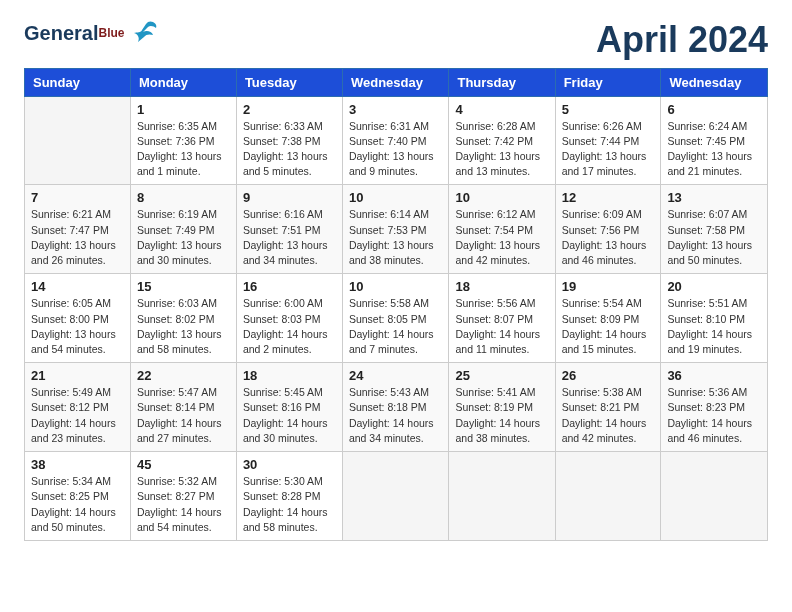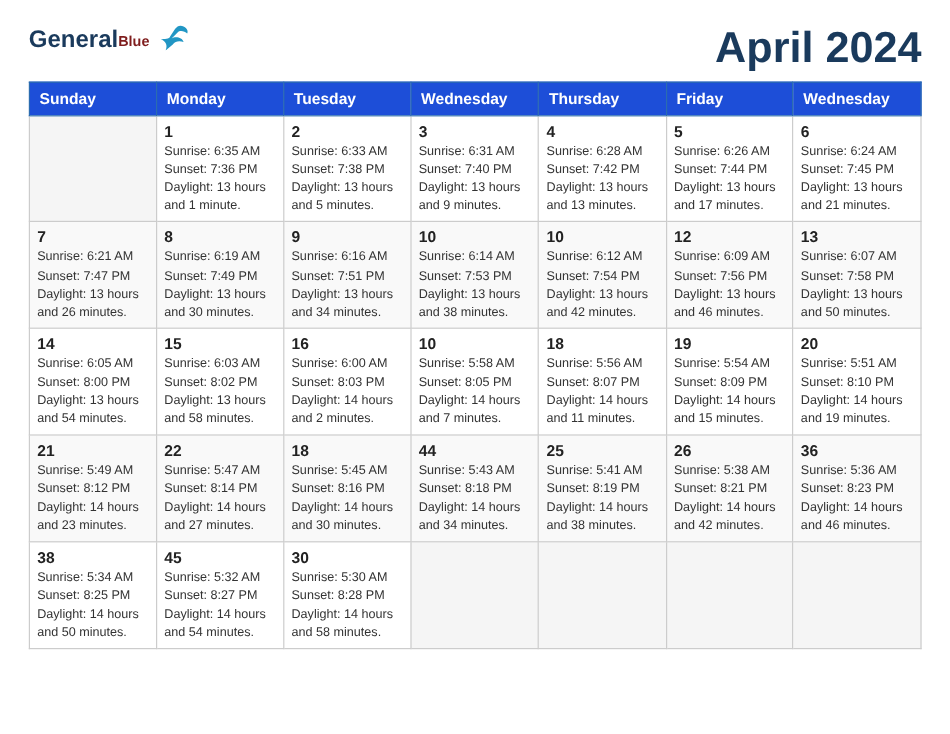--- a/index.html
+++ b/index.html
@@ -221,21 +221,21 @@
         </td>
         <td>
           <div class="day-number">22</div>
           <div class="day-info">Sunrise: 5:47 AM<br>Sunset: 8:14 PM<br>Daylight: 14 hours<br>and 27 minutes.</div>
         </td>
         <td>
           <div class="day-number">18</div>
           <div class="day-info">Sunrise: 5:45 AM<br>Sunset: 8:16 PM<br>Daylight: 14 hours<br>and 30 minutes.</div>
         </td>
         <td>
-          <div class="day-number">44</div>
+          <div class="day-number">24</div>
           <div class="day-info">Sunrise: 5:43 AM<br>Sunset: 8:18 PM<br>Daylight: 14 hours<br>and 34 minutes.</div>
         </td>
         <td>
           <div class="day-number">25</div>
           <div class="day-info">Sunrise: 5:41 AM<br>Sunset: 8:19 PM<br>Daylight: 14 hours<br>and 38 minutes.</div>
         </td>
         <td>
           <div class="day-number">26</div>
           <div class="day-info">Sunrise: 5:38 AM<br>Sunset: 8:21 PM<br>Daylight: 14 hours<br>and 42 minutes.</div>
         </td>

